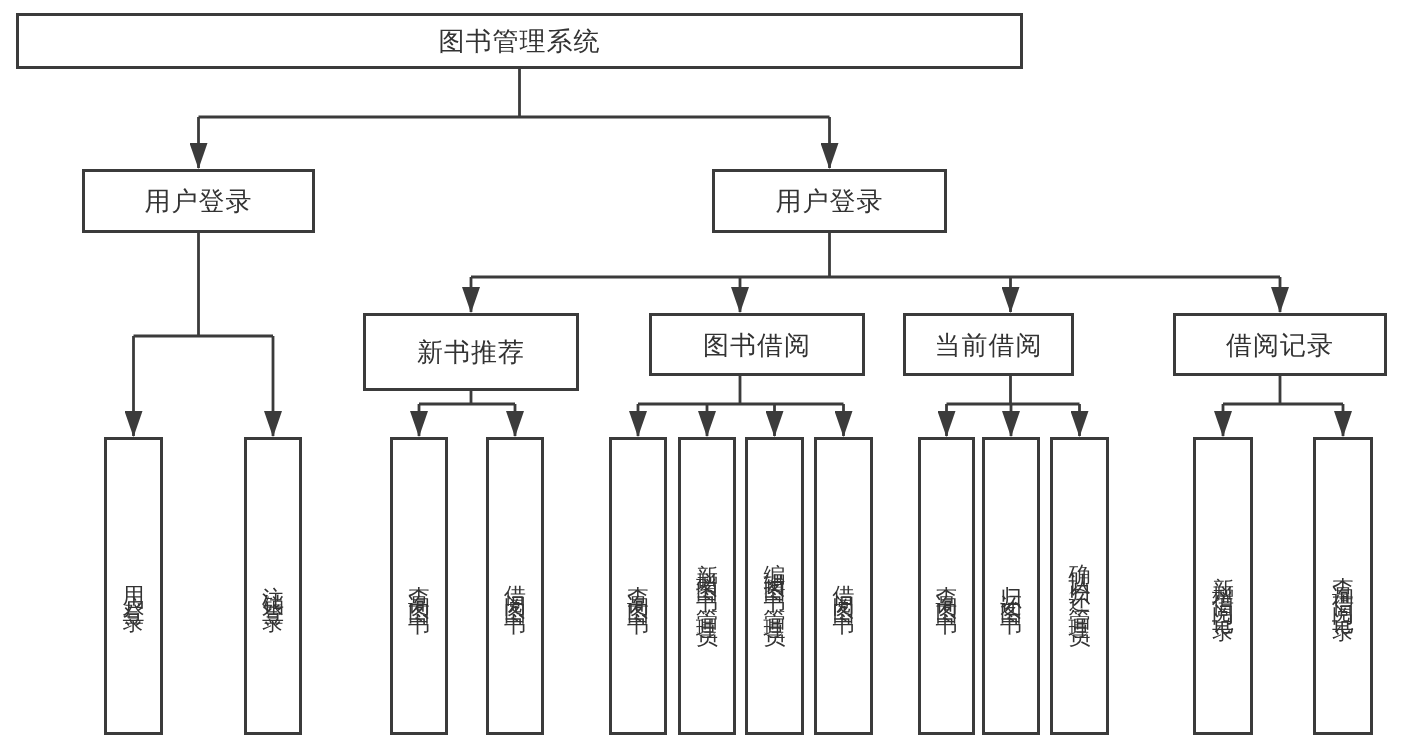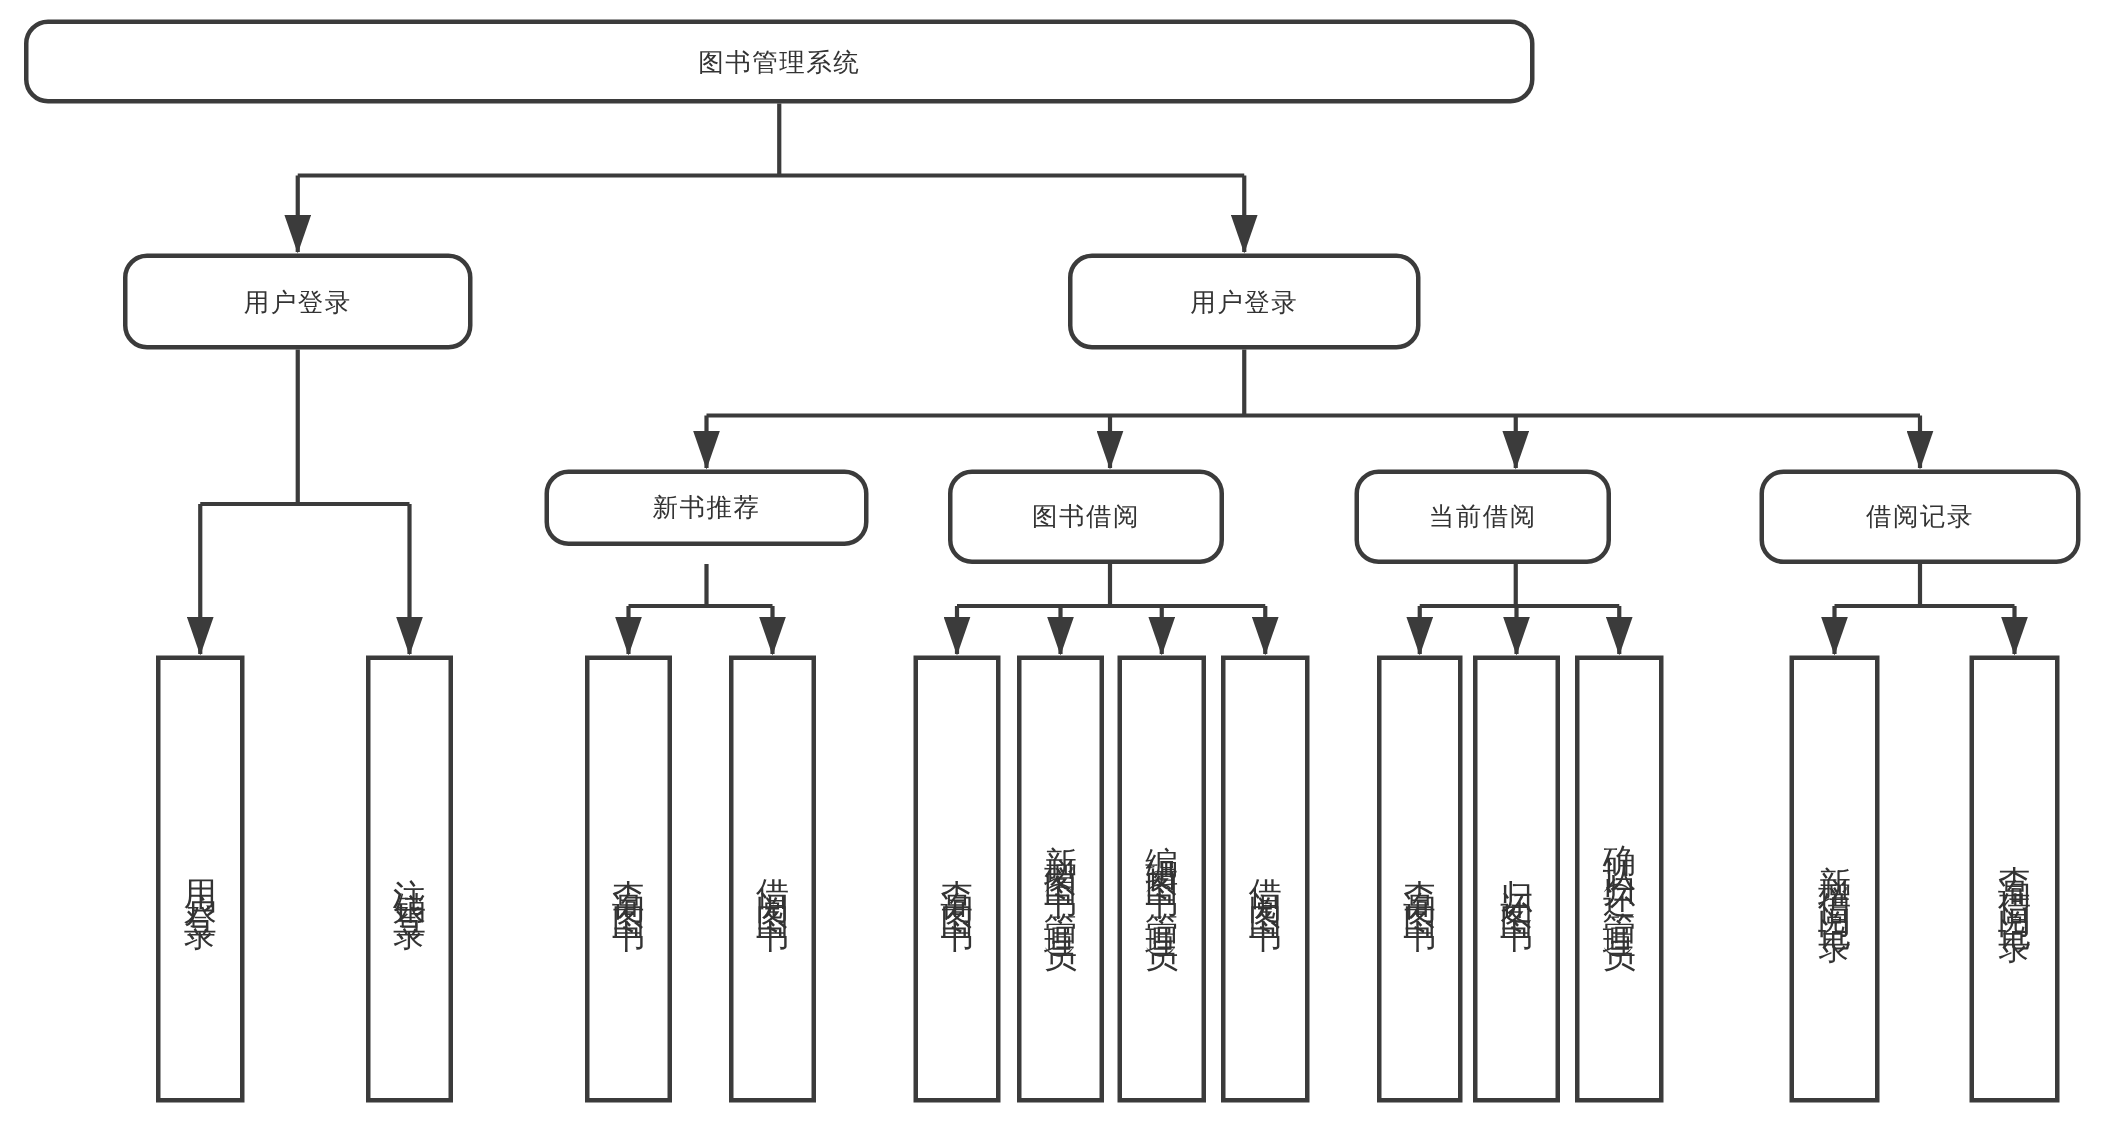--- a/index.html
+++ b/index.html
@@ -14,21 +14,21 @@
   .cline { stroke:#3b3b3b; stroke-width:2.8; fill:none; }
   .node {
     position:absolute;
     box-sizing:border-box;
     border:3px solid #3b3b3b;
     background:#ffffff;
     color:#333333;
     display:flex; align-items:center; justify-content:center;
     line-height:1;
   }
-  .node.h { font-size:17px; letter-spacing:1px; white-space:nowrap;border-radius:16px; }
+  .node.h { font-size:26px; letter-spacing:1px; white-space:nowrap; }
   .node.v {
     writing-mode:vertical-rl;
     text-orientation:mixed;
     font-size:22px;
     letter-spacing:9px;
   }
   #watermark {
     position:absolute;
     right:7px; bottom:7px;
     font-size:20px;
@@ -89,22 +89,22 @@
         <line x1="1223" y1="404" x2="1223" y2="436" class="cline" marker-end="url(#arrowhead)"></line>
         <line x1="1343" y1="404" x2="1343" y2="436" class="cline" marker-end="url(#arrowhead)"></line>
       </g>
     </svg>
 
   <div class="node h" style="left:16px;top:13px;width:1007px;height:56px">图书管理系统</div>
 
   <div class="node h" style="left:82px;top:169px;width:233px;height:64px">用户登录</div>
   <div class="node h" style="left:712px;top:169px;width:235px;height:64px">用户登录</div>
 
-  <div class="node h" style="left:363px;top:313px;width:216px;height:51px">新书推荐</div>
-  <div class="node h" style="left:632px;top:313px;width:184px;height:63px">图书借阅</div>
+  <div class="node h" style="left:363px;top:313px;width:216px;height:78px">新书推荐</div>
+  <div class="node h" style="left:649px;top:313px;width:216px;height:63px">图书借阅</div>
   <div class="node h" style="left:903px;top:313px;width:171px;height:63px">当前借阅</div>
   <div class="node h" style="left:1173px;top:313px;width:214px;height:63px">借阅记录</div>
 
   <div class="node v" style="left:104px;top:437px;width:59px;height:298px">用户登录</div>
   <div class="node v" style="left:244px;top:437px;width:58px;height:298px">注销登录</div>
 
   <div class="node v" style="left:390px;top:437px;width:58px;height:298px">查询图书</div>
   <div class="node v" style="left:486px;top:437px;width:58px;height:298px">借阅图书</div>
 
   <div class="node v" style="left:609px;top:437px;width:58px;height:298px">查询图书</div>

